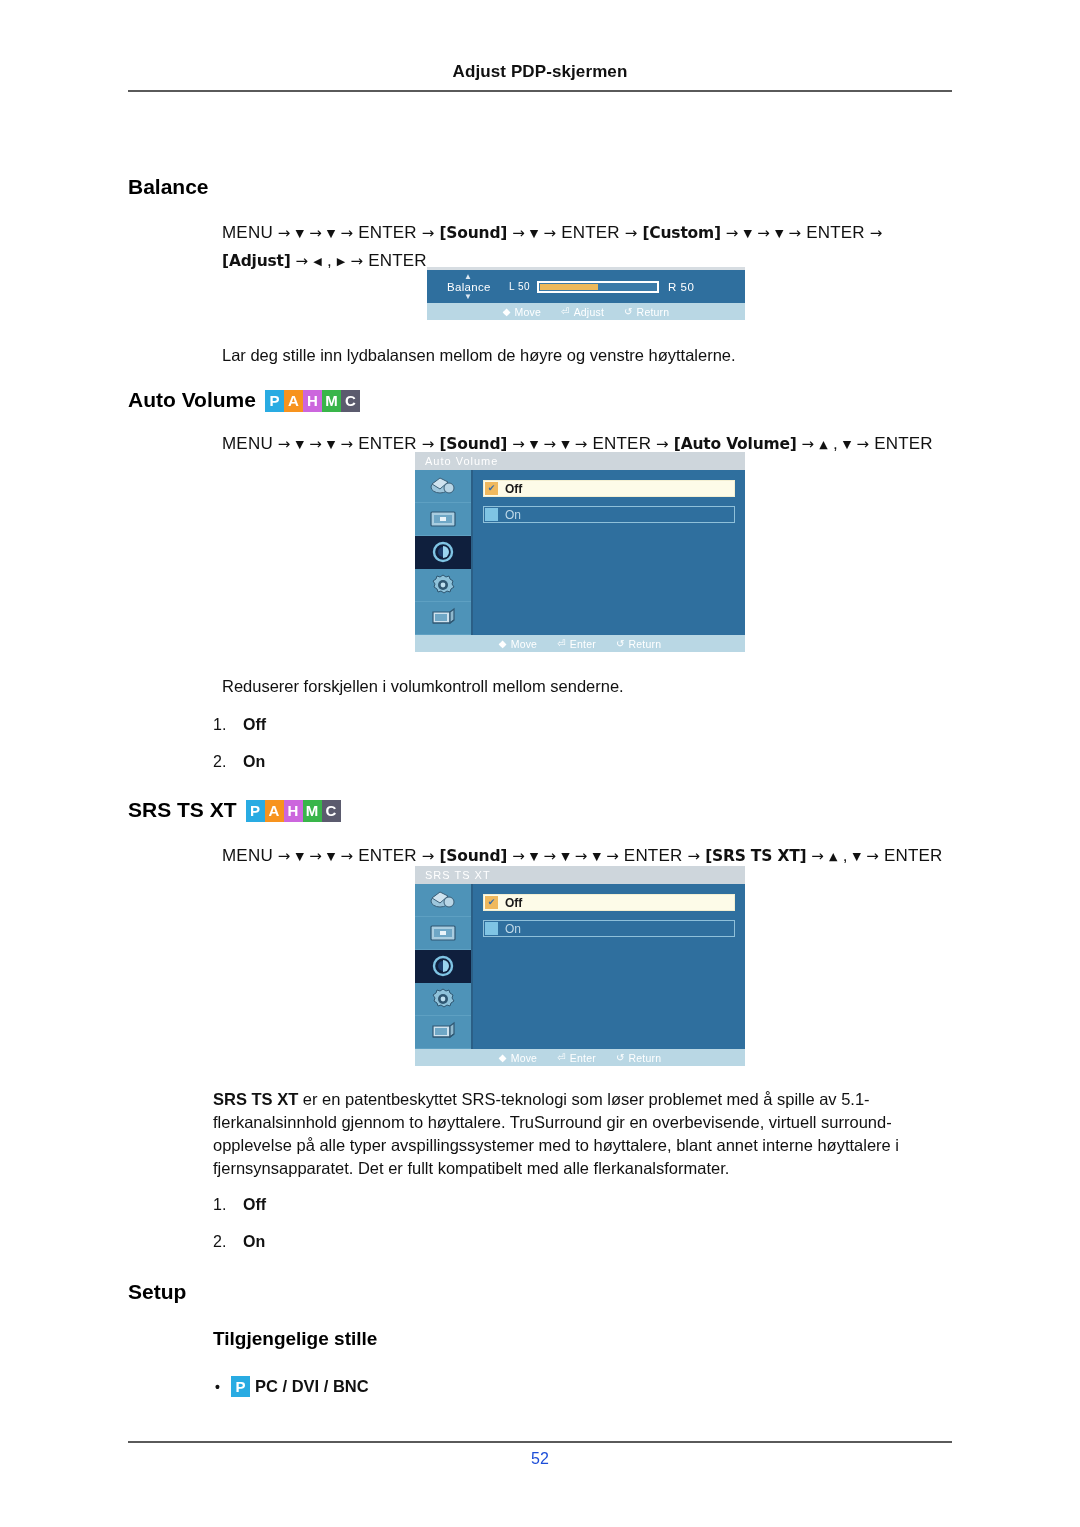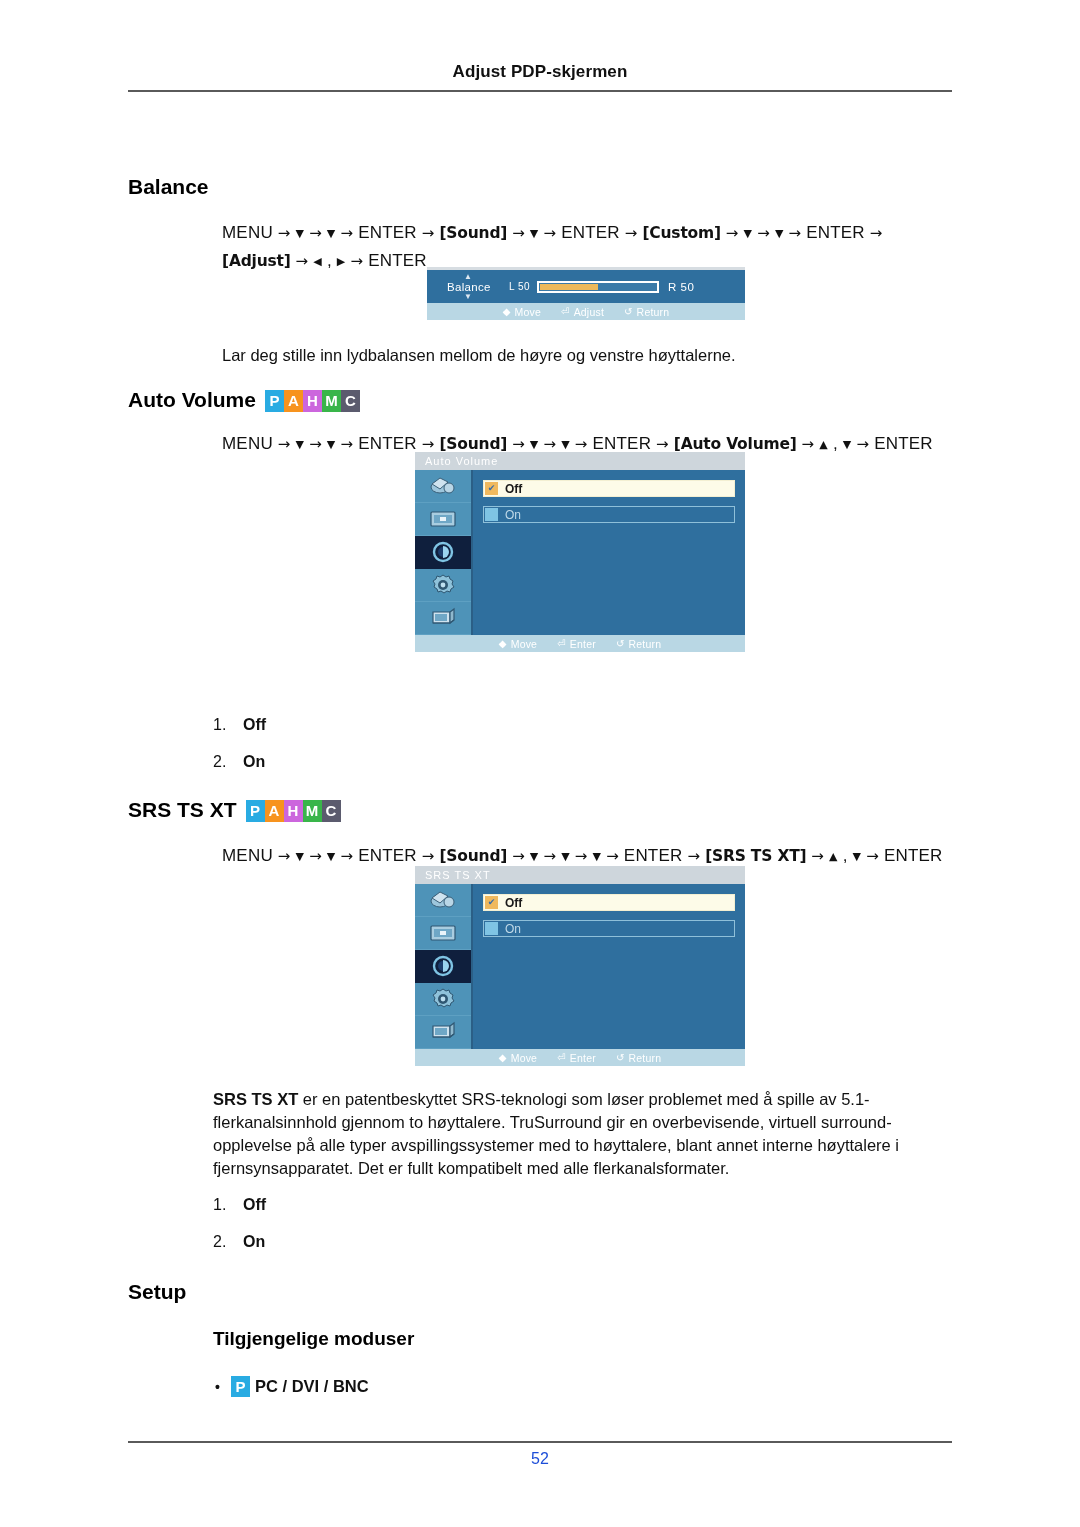--- a/index.html
+++ b/index.html
@@ -482,20 +482,21 @@
           <span class="gl">⏎</span>
           <span>Enter</span>
         </span>
         <span class="fitem">
           <span class="gl">↺</span>
           <span>Return</span>
         </span>
       </div>
   </div>
 
+  <div class="body-text" style="left:222px; top:675px; width:740px;">Reduserer forskjellen i volumkontroll mellom senderne.</div>
 
   <div class="numlist" style="left:213px; top:716px;">
       <div class="li">
         <span class="n">1.</span>
         <span class="t">Off</span>
       </div>
       <div class="li">
         <span class="n">2.</span>
         <span class="t">On</span>
       </div>
@@ -603,21 +604,21 @@
         <span class="t">Off</span>
       </div>
       <div class="li">
         <span class="n">2.</span>
         <span class="t">On</span>
       </div>
     </div>
 
   <div class="h2" style="left:128px; top:1280px;">Setup</div>
 
-  <div class="h3" style="left:213px; top:1328px;">Tilgjengelige moduser</div>
+  <div class="h3" style="left:213px; top:1328px;">Tilgjengelige stille</div>
 
   <div class="bullet-line" style="left:215px; top:1376px;">
     <span class="bullet-dot">•</span>
     <span class="badge-inline" id="setup-badge" style="background: rgb(41, 171, 226);">P</span>
     <span>PC / DVI / BNC</span>
   </div>
 
   <div class="rule-bottom"></div>
   <div class="pagenum">52</div>
 

